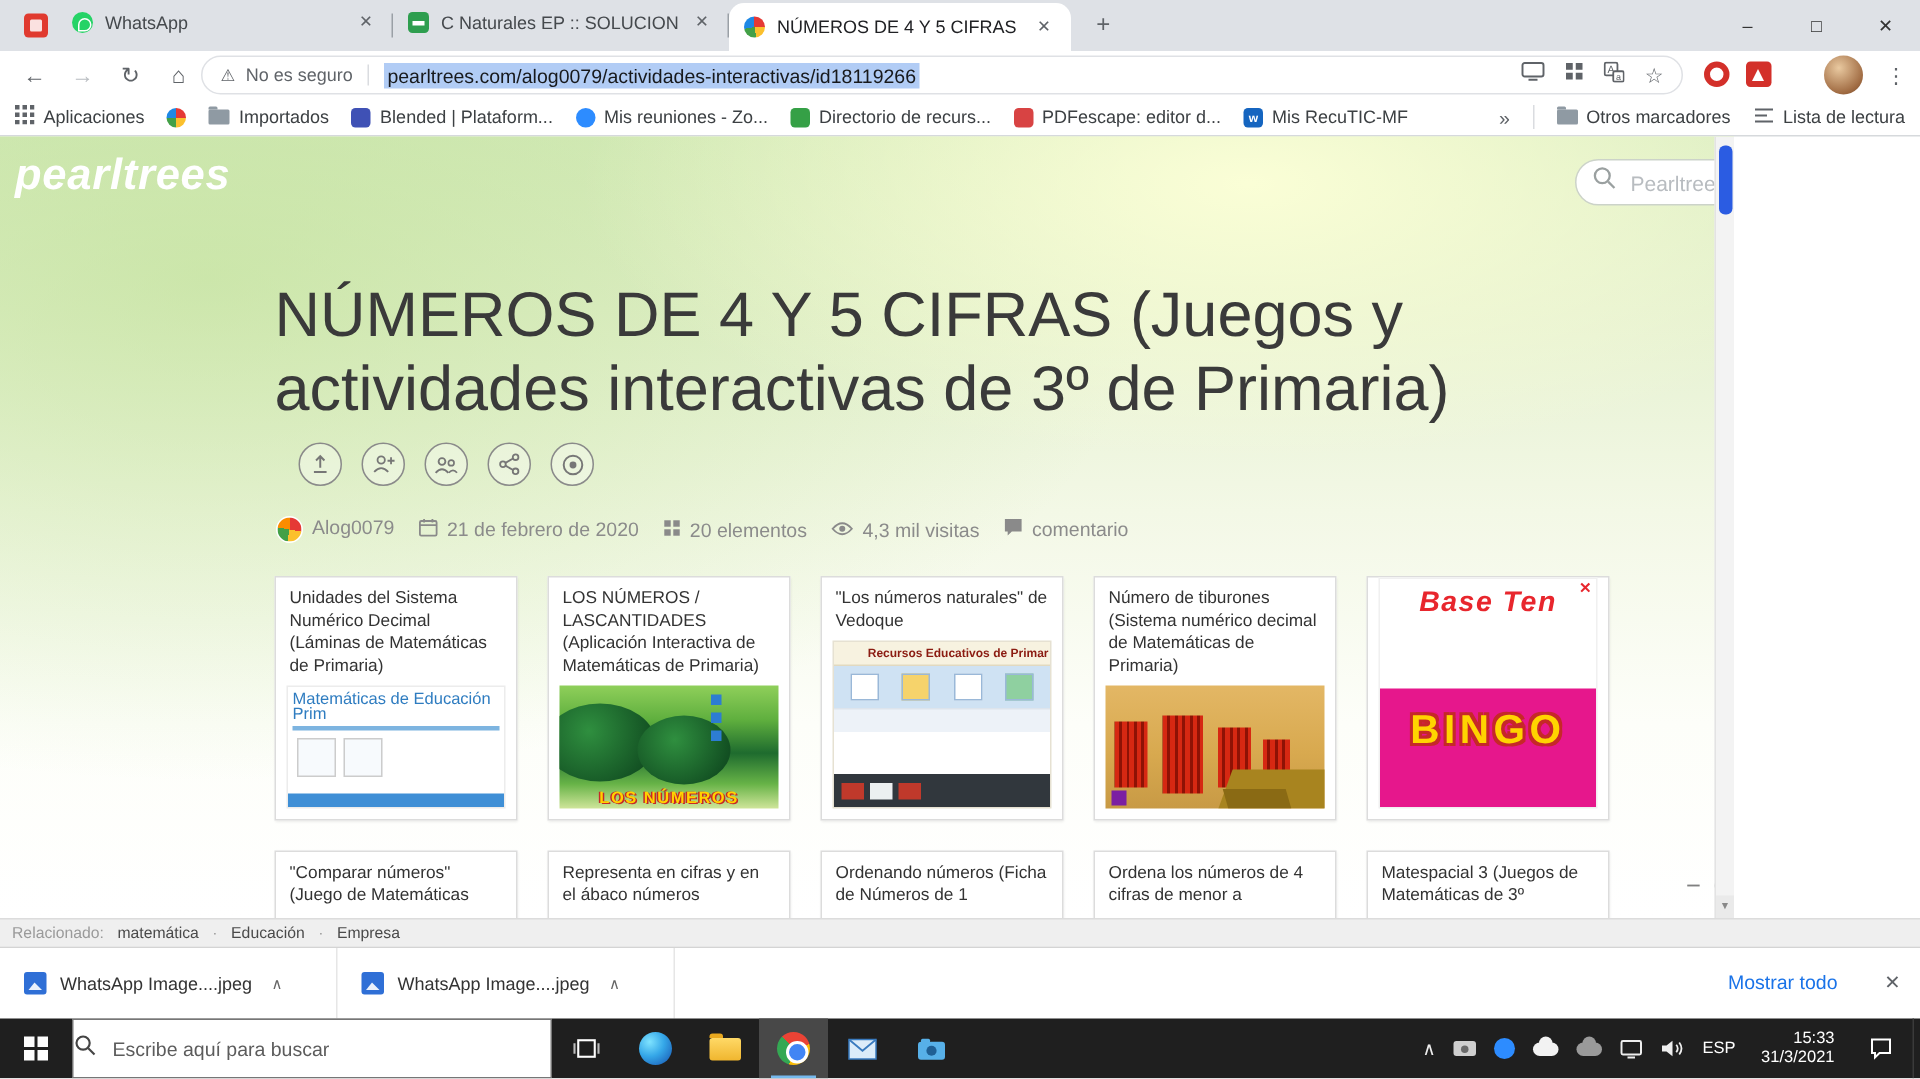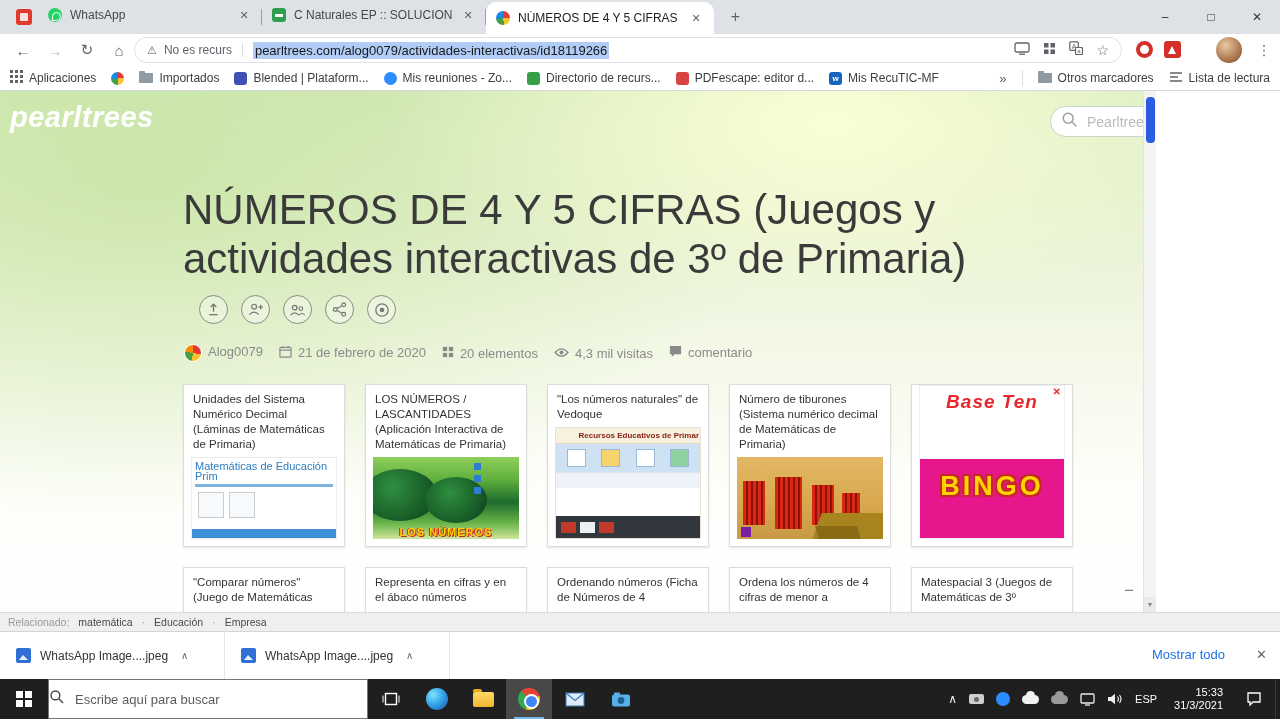--- a/index.html
+++ b/index.html
@@ -222,21 +222,21 @@
   </div>
 
   <div class="toolbar">
     <div class="navbtn b-back">←</div>
     <div class="navbtn b-fwd">→</div>
     <div class="navbtn b-rel">↻</div>
     <div class="navbtn b-home">⌂</div>
 
     <div class="omnibox">
       <span class="sec-icon">⚠</span>
-      <span class="sec-label">No es recurs</span>
+      <span class="sec-label">No es seguro</span>
       <span class="omni-sep"></span>
       <span class="url-text">pearltrees.com/alog0079/actividades-interactivas/id18119266</span>
       <span class="omni-right">
         <span><svg width="16" height="13">
               <rect x="1" y="1" width="14" height="9" rx="1.5" fill="none" stroke="#5f6368" stroke-width="1.3"></rect>
               <path d="M5 12.2 h6" stroke="#5f6368" stroke-width="1.3"></path>
             </svg></span>
         <span><svg width="13" height="13">
               <rect x="1" y="1" width="4.5" height="4.5" fill="#5f6368"></rect>
               <rect x="7.5" y="1" width="4.5" height="4.5" fill="#5f6368"></rect>
@@ -474,21 +474,21 @@
     </div>
 
     <div class="cards row2">
       <div class="card">
         <div class="card-title">"Comparar números" (Juego de Matemáticas</div>
       </div>
       <div class="card">
         <div class="card-title">Representa en cifras y en el ábaco números</div>
       </div>
       <div class="card">
-        <div class="card-title">Ordenando números (Ficha de Números de 4</div>
+        <div class="card-title">Ordenando números (Ficha de Números de 1</div>
       </div>
       <div class="card">
         <div class="card-title">Ordena los números de 4 cifras de menor a</div>
       </div>
       <div class="card">
         <div class="card-title">Matespacial 3 (Juegos de Matemáticas de 3º</div>
       </div>
     </div>
 
     <div class="zoomctl">

